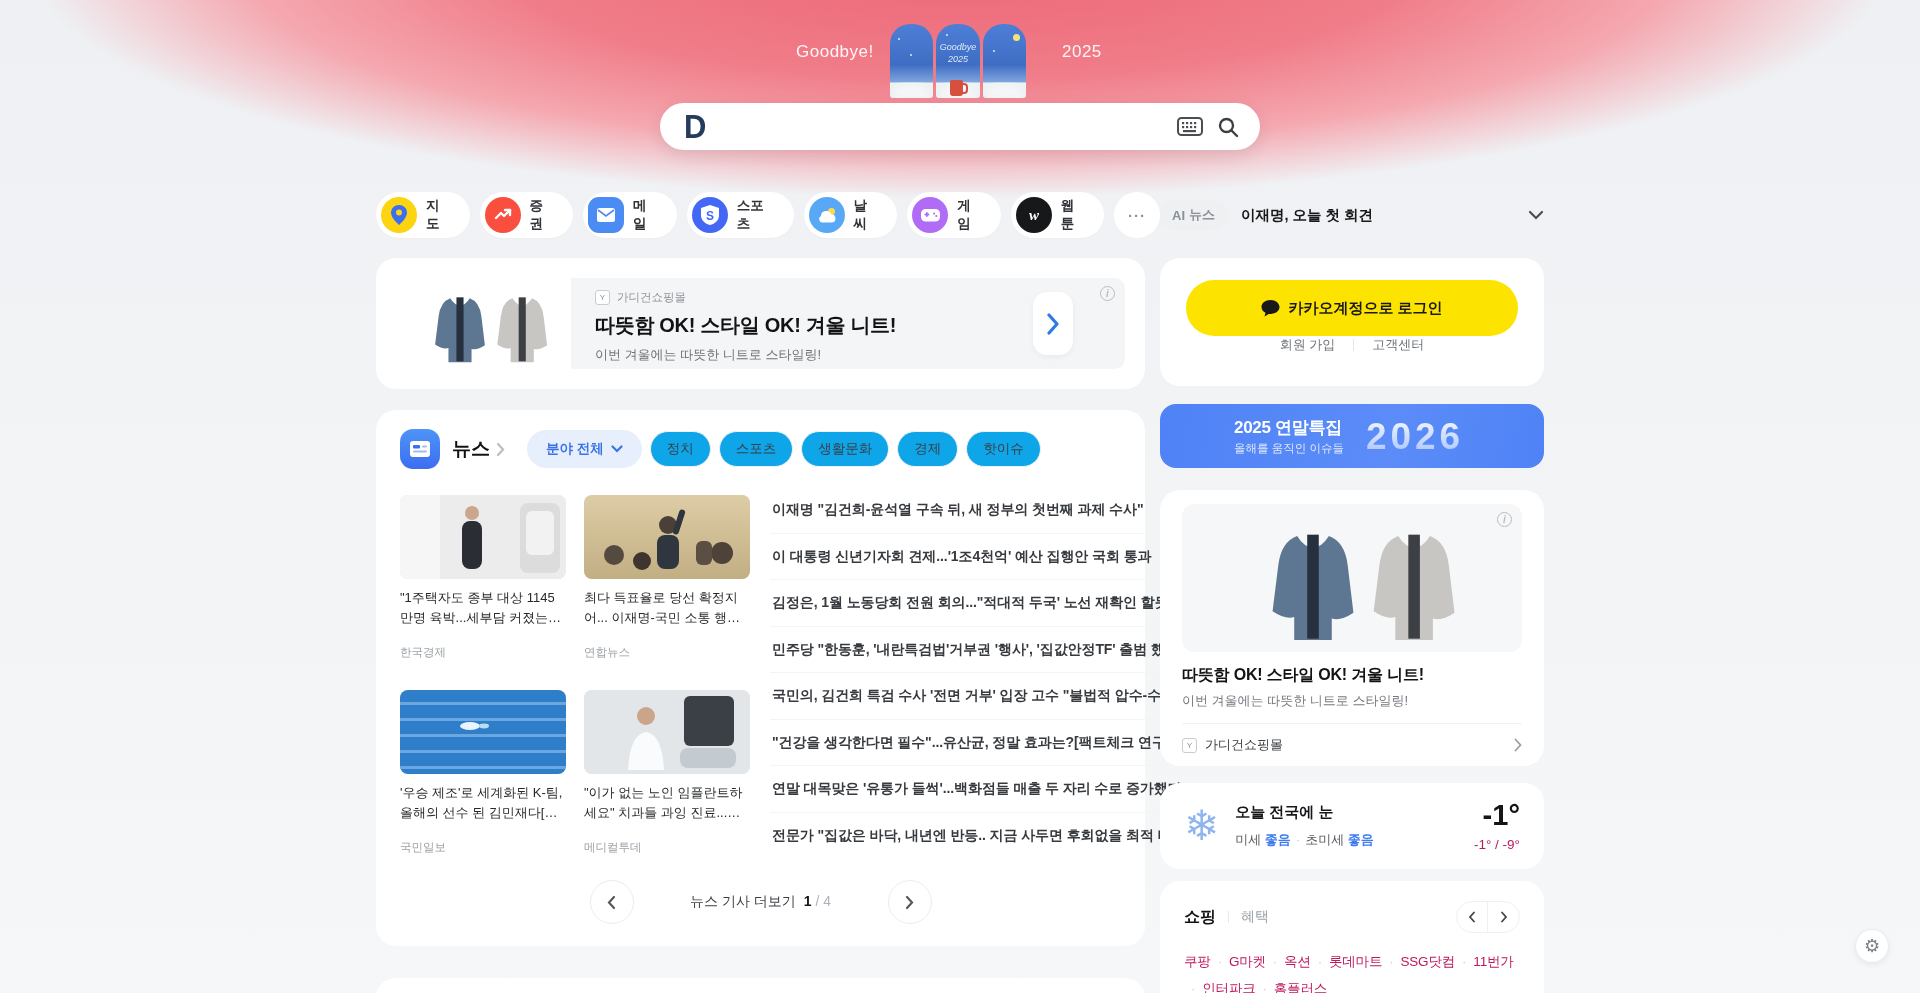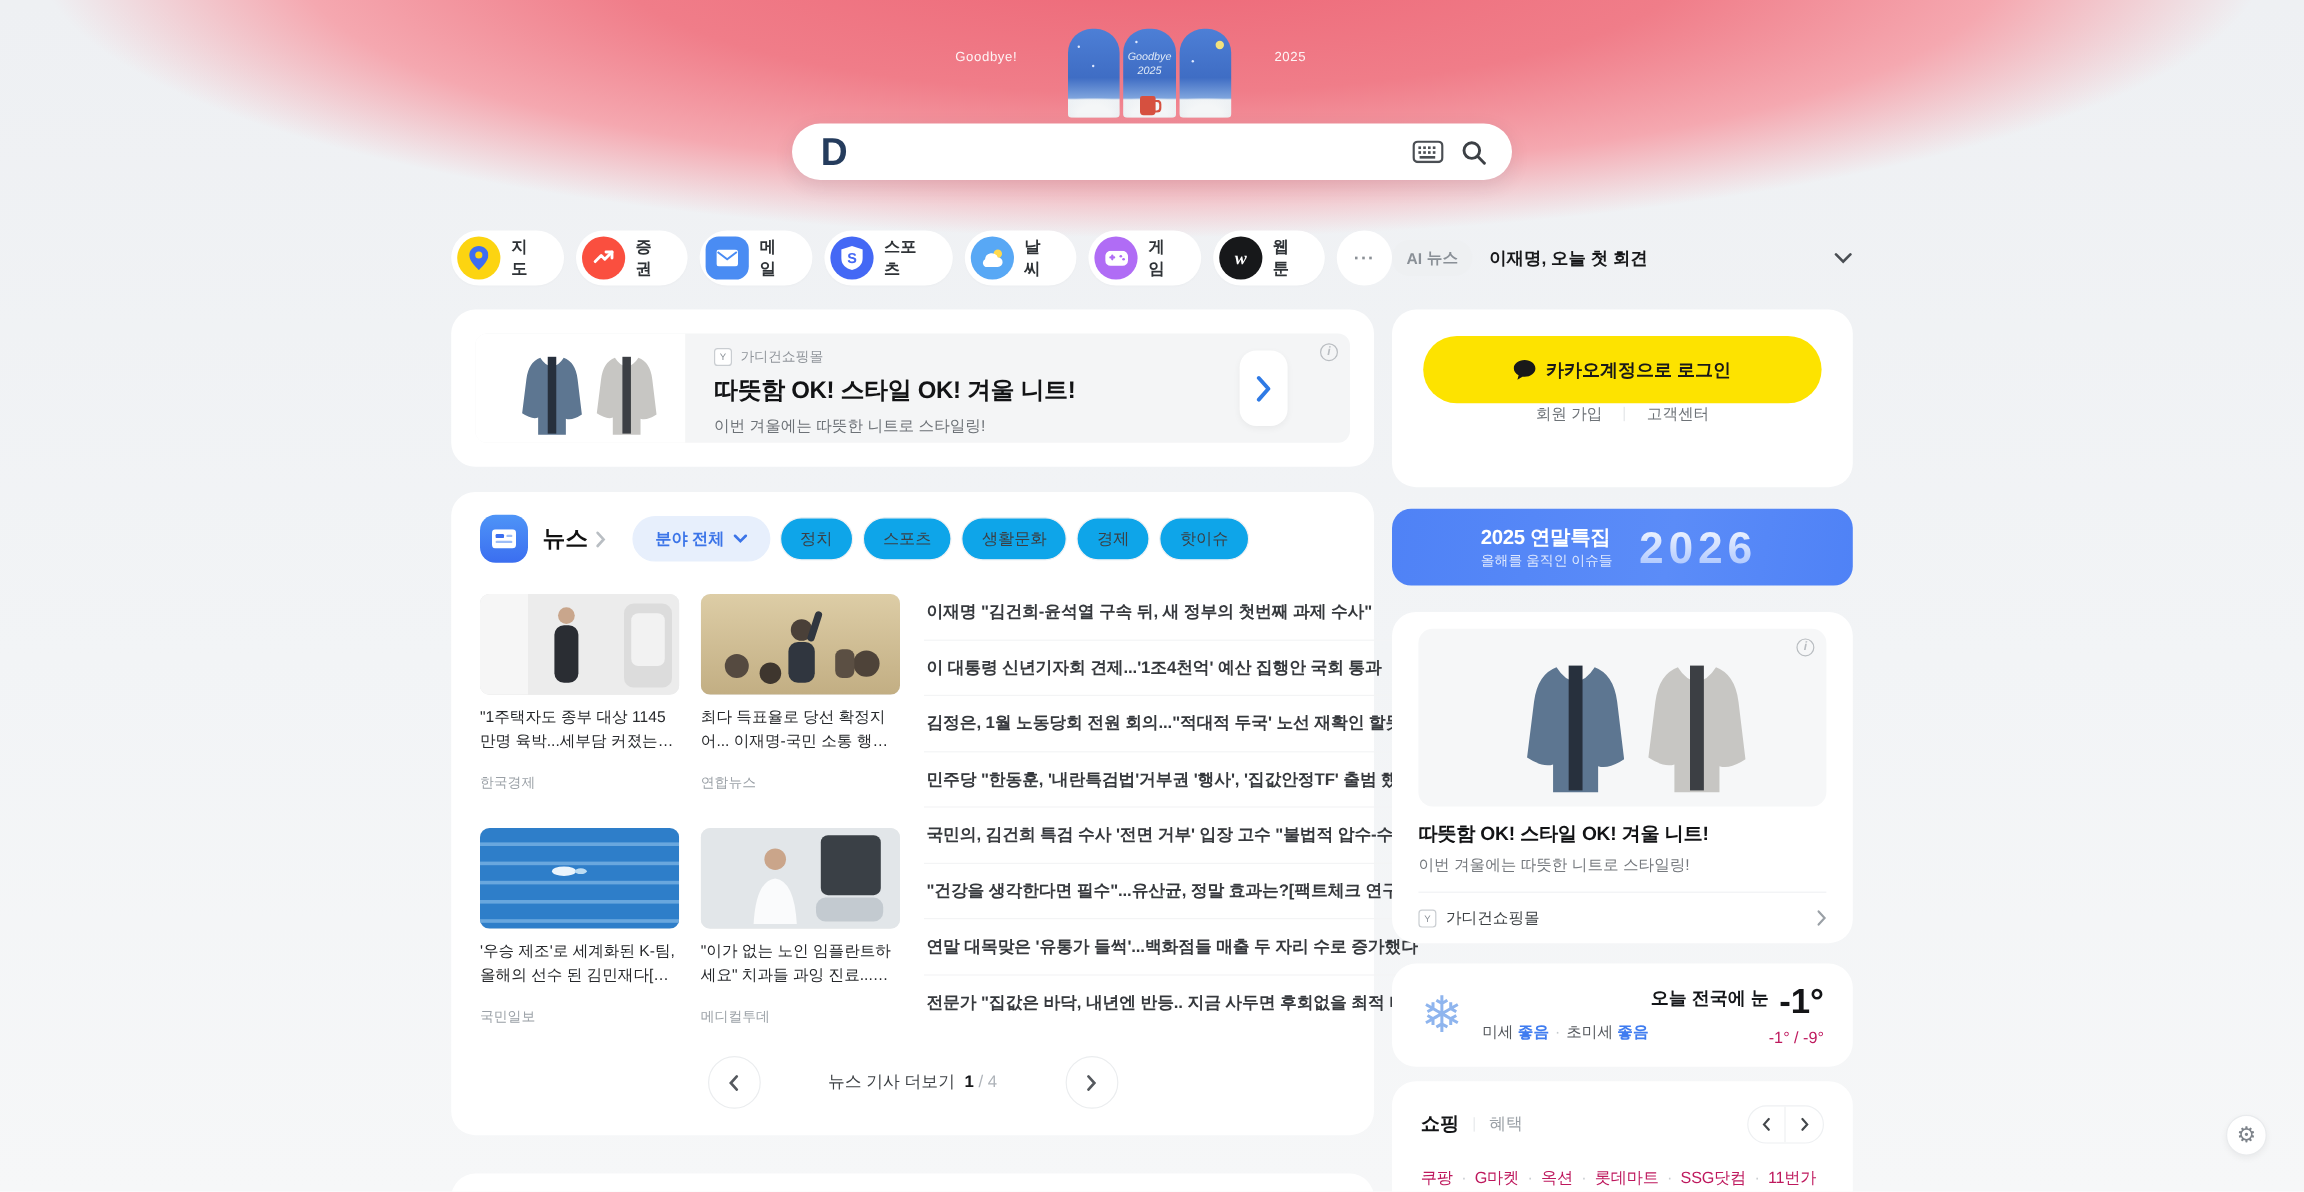--- a/index.html
+++ b/index.html
@@ -6,21 +6,21 @@
   html,body { width:1920px; height:993px; overflow:hidden; }
   body {
     font-family:"Liberation Sans","DejaVu Sans",sans-serif;
     background:linear-gradient(180deg,#eef0f3 0%,#f2f4f6 55%,#f6f7f8 100%);
     position:relative; color:#1a1a1a;
   }
   
   .banner { position:absolute; top:0; left:0; width:1920px; height:200px;
     background:radial-gradient(62% 150% at 50% -18%, #ed6676 0%, #f07d89 38%, #f5a8b0 60%, rgba(246,240,241,0) 78%);
     cursor:pointer; }
-  .bn-side { position:absolute; top:42px; font-size:11px; color:rgba(255,255,255,.92); letter-spacing:.5px; font-weight:500; }
+  .bn-side { position:absolute; top:42px; font-size:17px; color:rgba(255,255,255,.92); letter-spacing:.5px; font-weight:500; }
   .bn-left  { left:796px; }
   .bn-right { left:1062px; }
   .arches { position:absolute; left:890px; top:24px; width:136px; height:74px; display:flex; gap:3px; }
   .arch { flex:1; border-radius:20px 20px 3px 3px; overflow:hidden; position:relative;
     background:linear-gradient(180deg,#4d7fd6 0%,#3f6dc4 55%,#7ea4dd 78%,#eef2f5 80%,#e7ecef 100%); }
   .arch::after { content:""; position:absolute; left:0; right:0; bottom:0; height:16px;
     background:radial-gradient(60% 120% at 50% 100%, #f4f6f7 55%, rgba(244,246,247,0) 100%); }
   .arch .star { position:absolute; width:2px; height:2px; background:#dfe9ff; border-radius:50%; }
   .arch .moon { position:absolute; right:6px; top:10px; width:7px; height:7px; border-radius:50%; background:#f3e27d; }
   .arch-text { position:absolute; left:0; right:0; top:18px; text-align:center; color:#dfe9f7;
@@ -92,21 +92,21 @@
   .headlines li { padding:14px 2px 13.5px; border-bottom:1px solid #f3f4f5; font-size:14px; font-weight:600; color:#36393d;
     white-space:nowrap; overflow:hidden; text-overflow:ellipsis; cursor:pointer; letter-spacing:-.1px; }
   .headlines li:last-child { border-bottom:none; }
   .pager { display:flex; align-items:center; justify-content:center; gap:52px; margin-top:22px; }
   .pg-btn { width:44px; height:44px; border-radius:50%; background:#fff; border:1px solid #ebedef; cursor:pointer;
     display:flex; align-items:center; justify-content:center; }
   .pg-text { font-size:14px; color:#3b3f43; min-width:150px; text-align:center; }
   .pg-text b { font-weight:700; color:#17181a; margin-left:4px; }
   .pg-text .dim { color:#aeb3b9; font-weight:400; }
   
-  .logincard { padding:22px 26px 0; height:148px; }
+  .logincard { padding:22px 26px 0; height:128px; }
   .kakao-btn { width:100%; height:56px; border:none; border-radius:28px; background:#fde300; cursor:pointer;
     display:flex; align-items:center; justify-content:center; gap:8px; font-size:15px; font-weight:700; color:#191919;
     font-family:inherit; }
   .login-links { display:flex; align-items:center; justify-content:center; gap:0; }
   .login-links a { font-size:13px; color:#6d7277; text-decoration:none; cursor:pointer; }
   .login-links .vdiv { width:1px; height:12px; background:#e3e5e8; margin:0 18px; }
   .special { margin-top:18px; height:64px; border-radius:16px; background:linear-gradient(100deg,#4f82f6,#5b8cf8 60%,#4f82f6);
     display:flex; align-items:center; padding:0 26px 0 74px; cursor:pointer; overflow:hidden; }
   .sp-texts { line-height:1.25; }
   .sp-title { color:#fff; font-size:17px; font-weight:800; letter-spacing:-.3px; }
@@ -117,21 +117,21 @@
   .sidead { margin-top:22px; padding:14px 22px 18px; height:276px; position:relative; }
   .sa-img { height:148px; border-radius:12px; background:#f6f7f8; position:relative; display:flex; align-items:center; justify-content:center; }
   .sa-title { font-size:16px; font-weight:800; color:#121315; margin-top:13px; letter-spacing:-.2px; }
   .sa-sub { font-size:13px; color:#75797e; margin-top:6px; }
   .sa-div { height:1px; background:#f1f2f4; margin-top:13px; }
   .sa-adv { display:flex; align-items:center; gap:8px; margin-top:12px; cursor:pointer; }
   .sa-advname { font-size:13px; color:#3c4043; flex:1; }
   .weather { margin-top:17px; height:86px; padding:16px 24px; display:flex; align-items:center; cursor:pointer; }
   .w-ico { font-size:42px; color:#8fb5ee; line-height:1; margin-right:16px; }
   .w-mid { flex:1; }
-  .w-title { font-size:15px; font-weight:700; color:#141619;text-align:right; }
+  .w-title { font-size:15px; font-weight:700; color:#141619; }
   .w-dust { font-size:13px; margin-top:9px; color:#55595e; }
   .w-dust b { color:#3f7cf0; font-weight:600; }
   .w-dust .dot { color:#c6cacd; margin:0 5px; }
   .w-right { text-align:right; }
   .w-temp { font-size:29px; font-weight:700; color:#141517; line-height:1; }
   .w-range { font-size:13.5px; color:#be185d; margin-top:7px; }
   .shopping { margin-top:12px; padding:20px 24px; height:130px; }
   .sh-head { display:flex; align-items:center; }
   .sh-title { font-size:16px; font-weight:800; color:#131416; }
   .sh-hdiv { width:1px; height:12px; background:#e7e9eb; margin:0 12px; }

